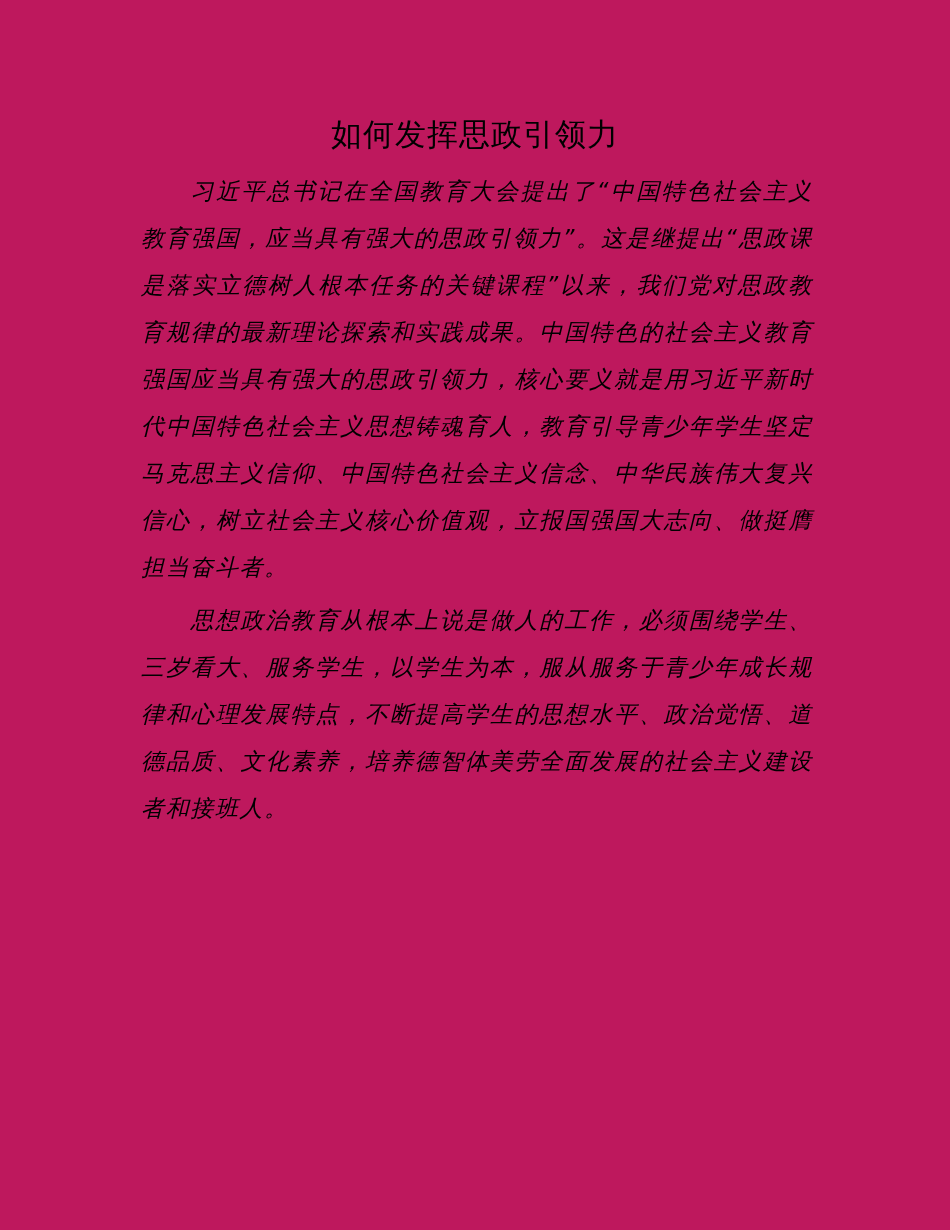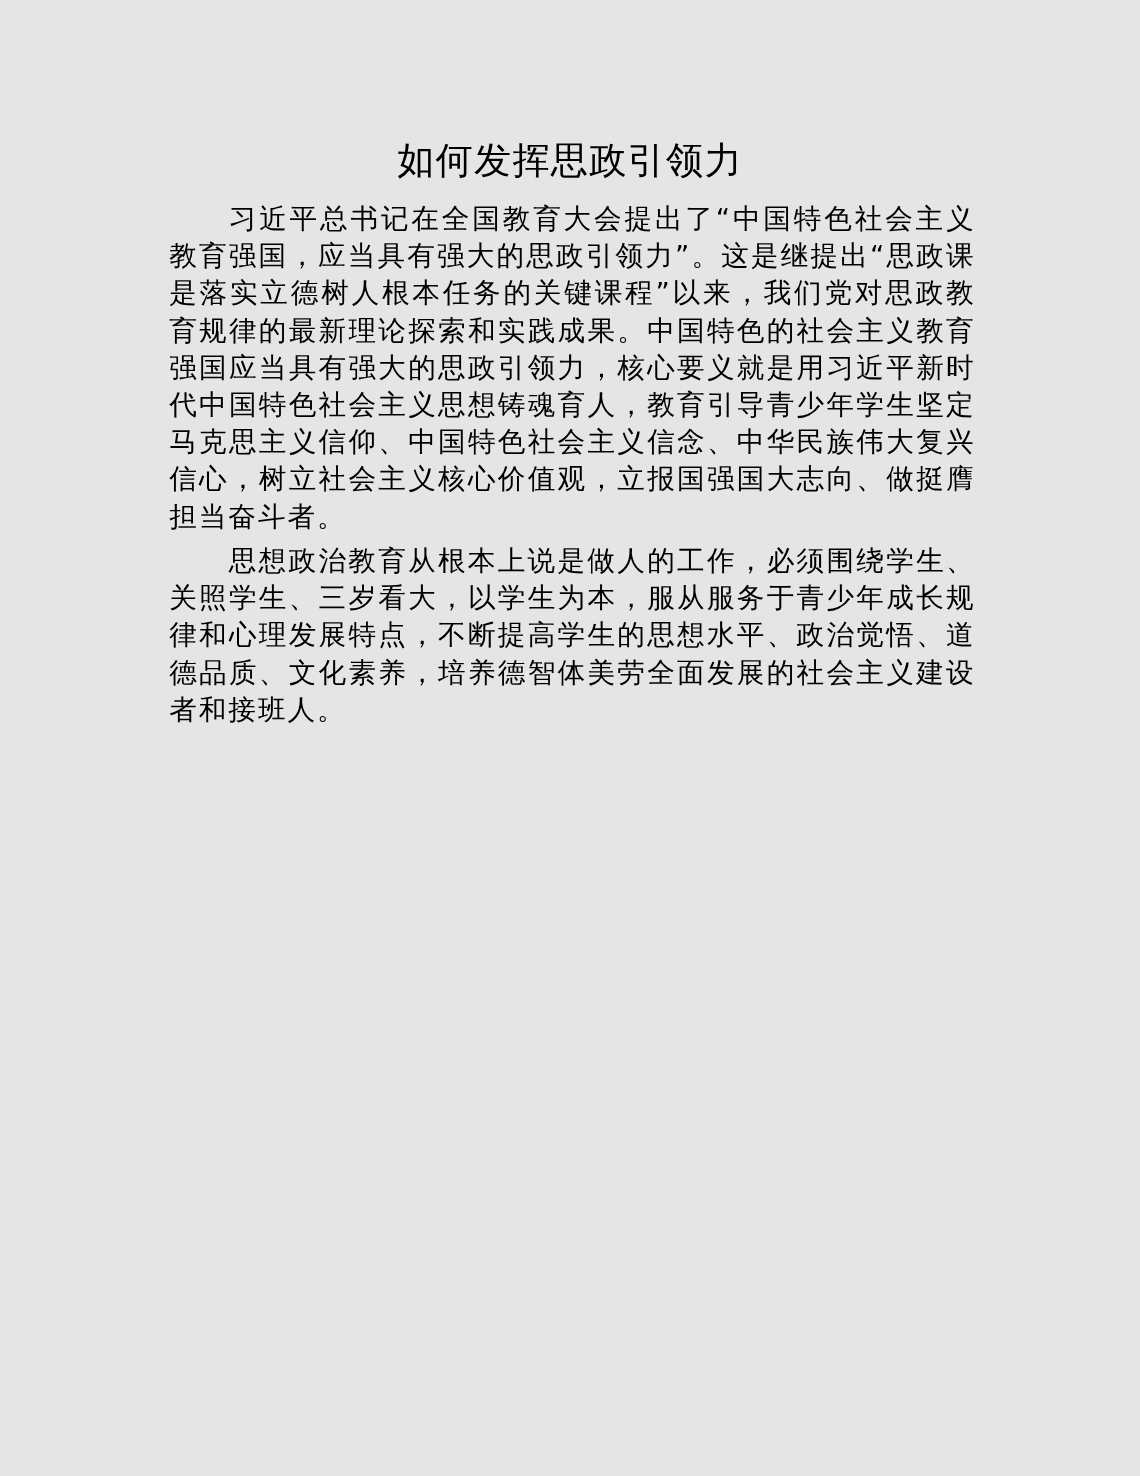--- a/index.html
+++ b/index.html
@@ -14,21 +14,21 @@
       overflow: hidden;
       font-family: "DejaVu Sans", "Liberation Sans", sans-serif;
       color: #000000;
     }
     .page {
       position: absolute;
       left: 0;
       top: 0;
       width: 950px;
       height: 1230px;
-      background: #e5e5e5;
+      background: #be185d;
     }
     .title {
       position: absolute;
       top: 112px;
       left: 0;
       width: 950px;
       text-align: center;
       font-size: 31px;
       line-height: 44px;
       letter-spacing: 1px;
@@ -37,31 +37,32 @@
     }
     .body {
       position: absolute;
       left: 141px;
       top: 168px;
       width: 672px;
     }
     .para {
       margin: 0 0 6px 0;
       font-size: 23px;
-      line-height: 31px;
+      line-height: 47px;
       letter-spacing: 1.65px;
       text-indent: 49.6px;
       text-align: justify;
       word-break: break-all;
       white-space: normal;
+      font-style: italic;
     }
     .para.p2 { margin-top: 0; }
   </style>
 </head>
 <body>
 
 <div class="page">
   <h1 class="title">如何发挥思政引领力</h1>
   <div class="body">
     <p class="para p1">习近平总书记在全国教育大会提出了“中国特色社会主义教育强国，应当具有强大的思政引领力”。这是继提出“思政课是落实立德树人根本任务的关键课程”以来，我们党对思政教育规律的最新理论探索和实践成果。中国特色的社会主义教育强国应当具有强大的思政引领力，核心要义就是用习近平新时代中国特色社会主义思想铸魂育人，教育引导青少年学生坚定马克思主义信仰、中国特色社会主义信念、中华民族伟大复兴信心，树立社会主义核心价值观，立报国强国大志向、做挺膺担当奋斗者。</p>
-    <p class="para p2">思想政治教育从根本上说是做人的工作，必须围绕学生、关照学生、三岁看大，以学生为本，服从服务于青少年成长规律和心理发展特点，不断提高学生的思想水平、政治觉悟、道德品质、文化素养，培养德智体美劳全面发展的社会主义建设者和接班人。</p>
+    <p class="para p2">思想政治教育从根本上说是做人的工作，必须围绕学生、三岁看大、服务学生，以学生为本，服从服务于青少年成长规律和心理发展特点，不断提高学生的思想水平、政治觉悟、道德品质、文化素养，培养德智体美劳全面发展的社会主义建设者和接班人。</p>
   </div>
 </div>
 
 </body></html>

